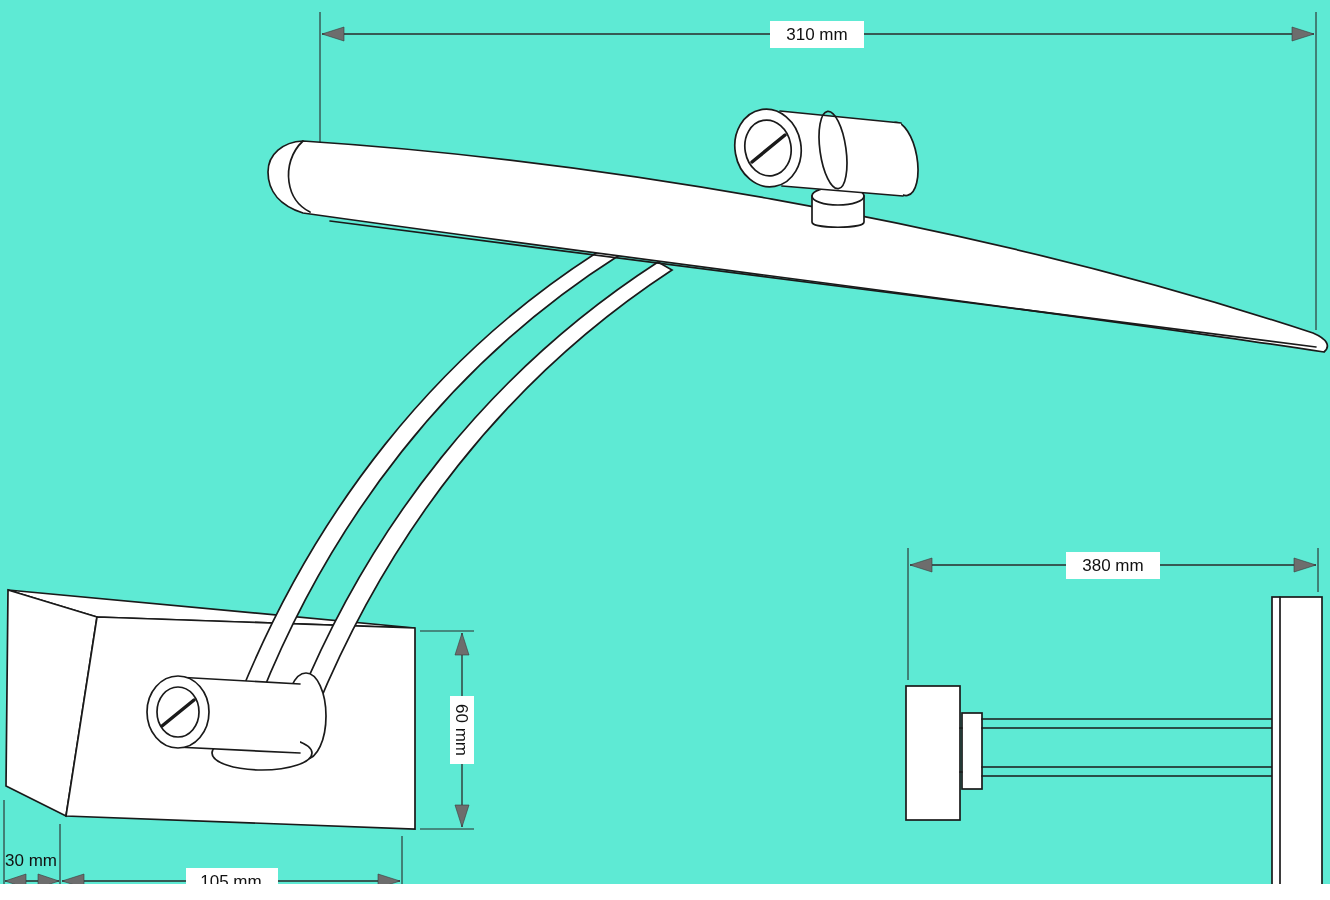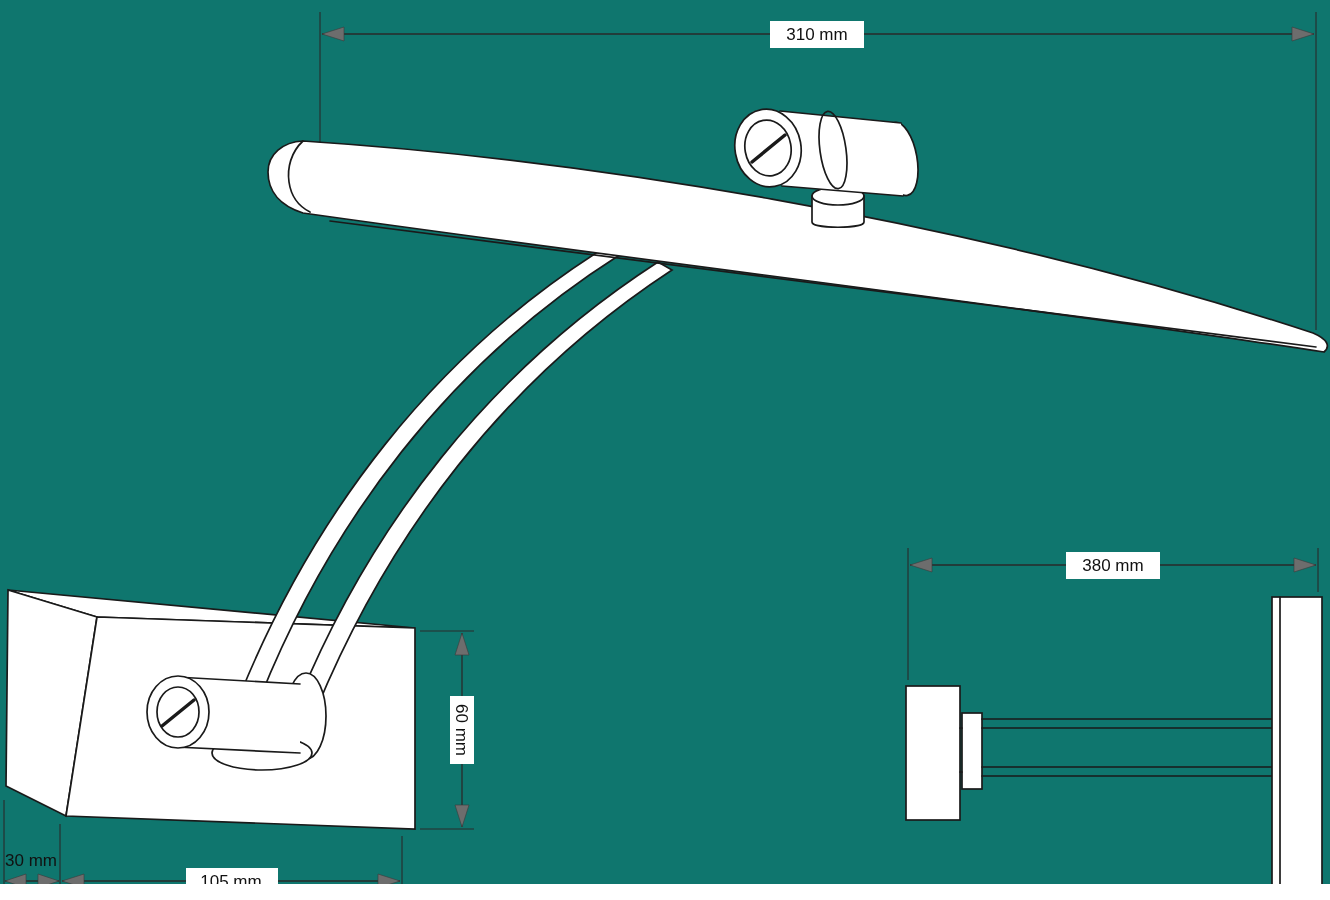--- a/index.html
+++ b/index.html
@@ -5,21 +5,21 @@
   html, body {
     margin: 0;
     padding: 0;
     background: #ffffff;
     font-family: "Liberation Sans", sans-serif;
   }
   .canvas {
     position: relative;
     width: 1330px;
     height: 884px;
-    background: #0f766e;
+    background: #5eead4;
     overflow: hidden;
   }
   svg { display: block; }
 
   .draw-line   { stroke: #1a1a1a; stroke-width: 1.7; fill: none; stroke-linecap: round; }
   .draw-fill   { stroke: #1a1a1a; stroke-width: 1.7; fill: #ffffff; }
   .white-fill  { fill: #ffffff; stroke: none; }
   .dim-line    { stroke: #2a2a2a; stroke-width: 1.3; fill: none; }
   .ext-line    { stroke: #2a2a2a; stroke-width: 1.1; fill: none; }
   .arrowhead   { fill: #6d6d6d; stroke: #3a3a3a; stroke-width: 0.6; }

